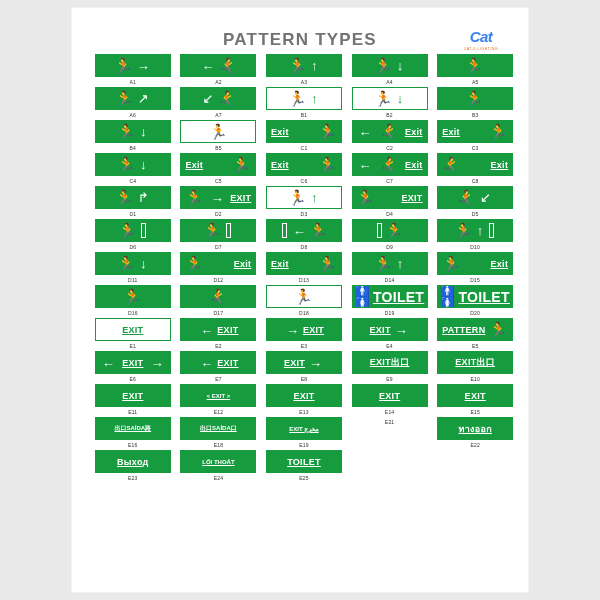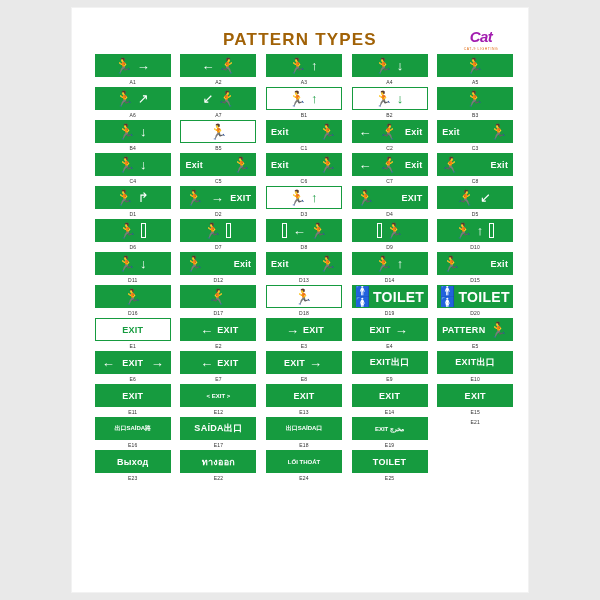--- a/index.html
+++ b/index.html
@@ -20,34 +20,34 @@
     position:relative;
     height:48px;
   }
   .title{
     position:absolute;
     left:0; right:0; top:22px;
     text-align:center;
     font-size:17px;
     font-weight:bold;
     letter-spacing:1.2px;
-    color:#a16207;
+    color:#737373;
   }
   .logo{
     position:absolute;
     right:20px; top:20px;
     width:54px; height:24px;
     text-align:center;
   }
   .logo .logo-main{
     display:inline-block;
     font-size:15px;
     font-weight:bold;
     font-style:italic;
-    color:#a21caf;
+    color:#3b82f6;
     line-height:14px;
     letter-spacing:-0.5px;
   }
   .logo .logo-sub{
     display:block;
     font-size:3.4px;
     color:#e06c12;
     letter-spacing:0.6px;
     margin-top:1px;
   }
@@ -107,20 +107,21 @@
     border:1.6px solid #ffffff;
     margin:0 2px;
     box-sizing:border-box;
   }
   .txt{
     color:#ffffff;
     font-weight:bold;
     font-size:9px;
     letter-spacing:0.3px;
     white-space:nowrap;
+    text-decoration:underline;
   }
   .txt.small{ font-size:6px; letter-spacing:0; }
   .txt.mid{ font-size:14px; }
   .white .txt{ color:#169b3f; }
   .row-inner{
     display:flex;
     align-items:center;
     justify-content:center;
     gap:2px;
     width:100%;
@@ -640,59 +641,51 @@
         <div class="sign">
           <div class="row-inner">
             <span class="txt small">出口SAÍDA路</span>
           </div>
         </div>
         <div class="code">E16</div>
       </div>
       <div class="cell">
         <div class="sign">
           <div class="row-inner">
-            <span class="txt">SAÍDA出口</span>
-          </div>
-        </div>
-        <div class="code">E17</div>
-      </div>
-      <div class="cell">
-        <div class="sign">
-          <div class="row-inner">
             <span class="txt small">出口SAÍDA口</span>
           </div>
         </div>
         <div class="code">E18</div>
       </div>
       <div class="cell">
         <div class="sign">
           <div class="row-inner">
             <span class="txt small">EXIT مخرج</span>
           </div>
         </div>
         <div class="code">E19</div>
       </div>
       <div class="cell">
         <div class="code">E21</div>
       </div>
       <div class="cell">
         <div class="sign">
           <div class="row-inner">
+            <span class="txt">ทางออก</span>
+          </div>
+        </div>
+        <div class="code">E22</div>
+      </div>
+      <div class="cell">
+        <div class="sign">
+          <div class="row-inner">
             <span class="txt">Выход</span>
           </div>
         </div>
         <div class="code">E23</div>
-      </div>
-      <div class="cell">
-        <div class="sign">
-          <div class="row-inner">
-            <span class="txt">ทางออก</span>
-          </div>
-        </div>
-        <div class="code">E22</div>
       </div>
       <div class="cell">
         <div class="sign">
           <div class="row-inner">
             <span class="txt small">LỐI THOÁT</span>
           </div>
         </div>
         <div class="code">E24</div>
       </div>
       <div class="cell">

